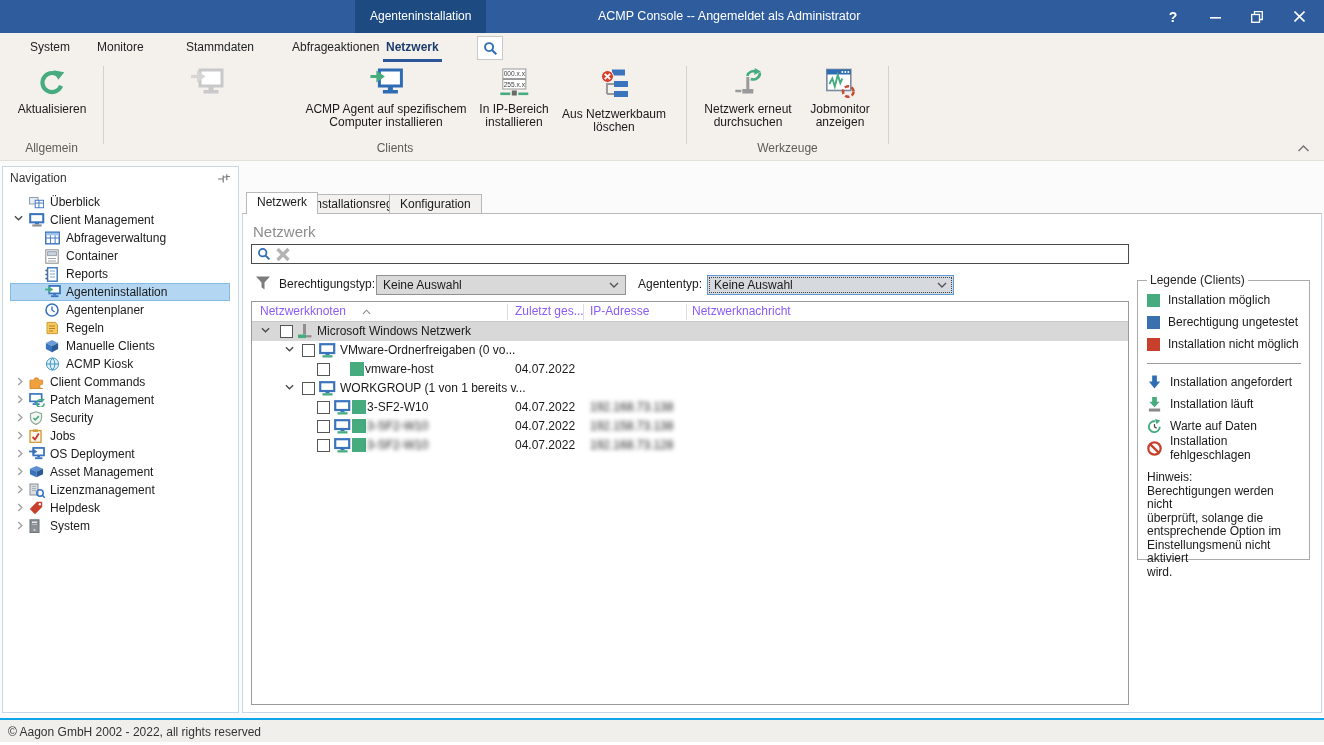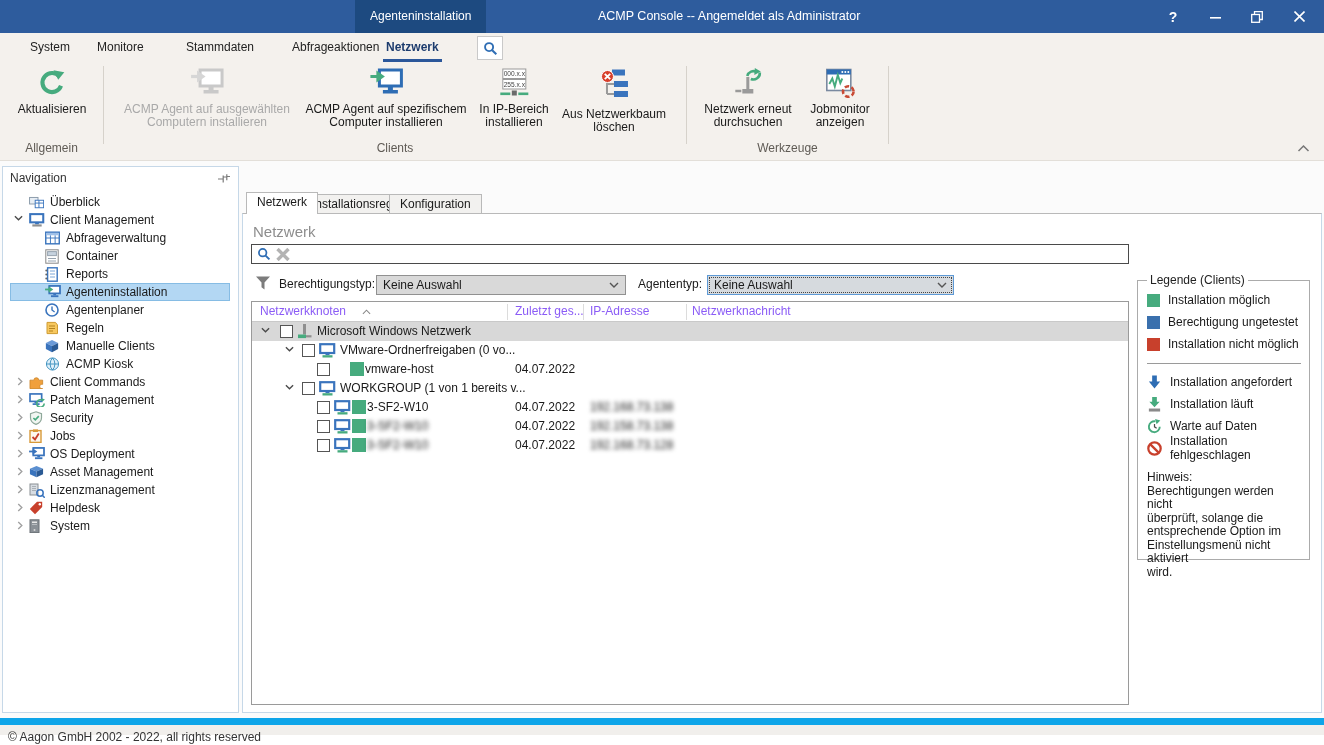--- a/index.html
+++ b/index.html
@@ -85,22 +85,22 @@
   .redact{filter:blur(2px)}
 
   fieldset.legendbox{position:absolute;left:894px;top:59px;width:173px;height:287px;
          border:1px solid #ababab;background:#fff;padding:2px 8px 0 9px}
   fieldset.legendbox legend{padding:0 3px;color:#222}
   .leg-item{display:flex;align-items:center;gap:8px;height:22px}
   .leg-item .sq{width:13px;height:13px;flex:0 0 13px}
   .leg-div{border-top:1px solid #9a9a9a;margin:8px 0 7px}
   .leg-hint{white-space:pre-line;line-height:13.5px;margin-top:12px;color:#1a1a1a}
 
-  .statusbar{position:absolute;left:0;top:718px;width:100%;height:17px;background:#f1efec;
-             border-top:7px solid #0ea5e9;line-height:25px;padding-left:8px;color:#333}
+  .statusbar{position:absolute;left:0;top:718px;width:100%;height:24px;background:#f1efec;
+             border-top:2px solid #0ea5e9;line-height:25px;padding-left:8px;color:#333}
 </style>
 </head>
 <body>
 
 <div class="app">
 
   <div class="titlebar">
     <div class="doc-tab">Agenteninstallation</div>
     <div class="win-title">ACMP Console -- Angemeldet als Administrator</div>
     <div class="win-controls">
@@ -165,22 +165,20 @@
       <div class="rbtn disabled" style="left: 207px;">
         <div class="ricon">
           <svg width="34" height="30" viewBox="0 0 34 30">
             <rect x="10" y="2" width="22" height="16" fill="#fff" stroke="#c9c9c9" stroke-width="3"></rect>
             <rect x="18.5" y="18" width="5" height="4" fill="#c9c9c9"></rect>
             <rect x="13.5" y="22" width="15" height="3.5" fill="#c9c9c9"></rect>
             <path d="M1 8.5h8" stroke="#d6d6d6" stroke-width="3.2"></path>
             <polygon points="7,2.5 15.5,8.5 7,14.5" fill="#d6d6d6"></polygon>
           </svg>
         </div>
-        <div class="lbl">ACMP Agent auf ausgewählten
-Computern installieren</div>
       </div>
       <div class="rbtn" style="left: 386px;">
         <div class="ricon">
           <svg width="34" height="30" viewBox="0 0 34 30">
             <rect x="10" y="2" width="22" height="16" fill="#fff" stroke="#2e6db4" stroke-width="3"></rect>
             <rect x="18.5" y="18" width="5" height="4" fill="#2e6db4"></rect>
             <rect x="13.5" y="22" width="15" height="3.5" fill="#2e6db4"></rect>
             <path d="M1 8.5h8" stroke="#46ab7e" stroke-width="3.2"></path>
             <polygon points="7,2.5 15.5,8.5 7,14.5" fill="#46ab7e"></polygon>
           </svg>

